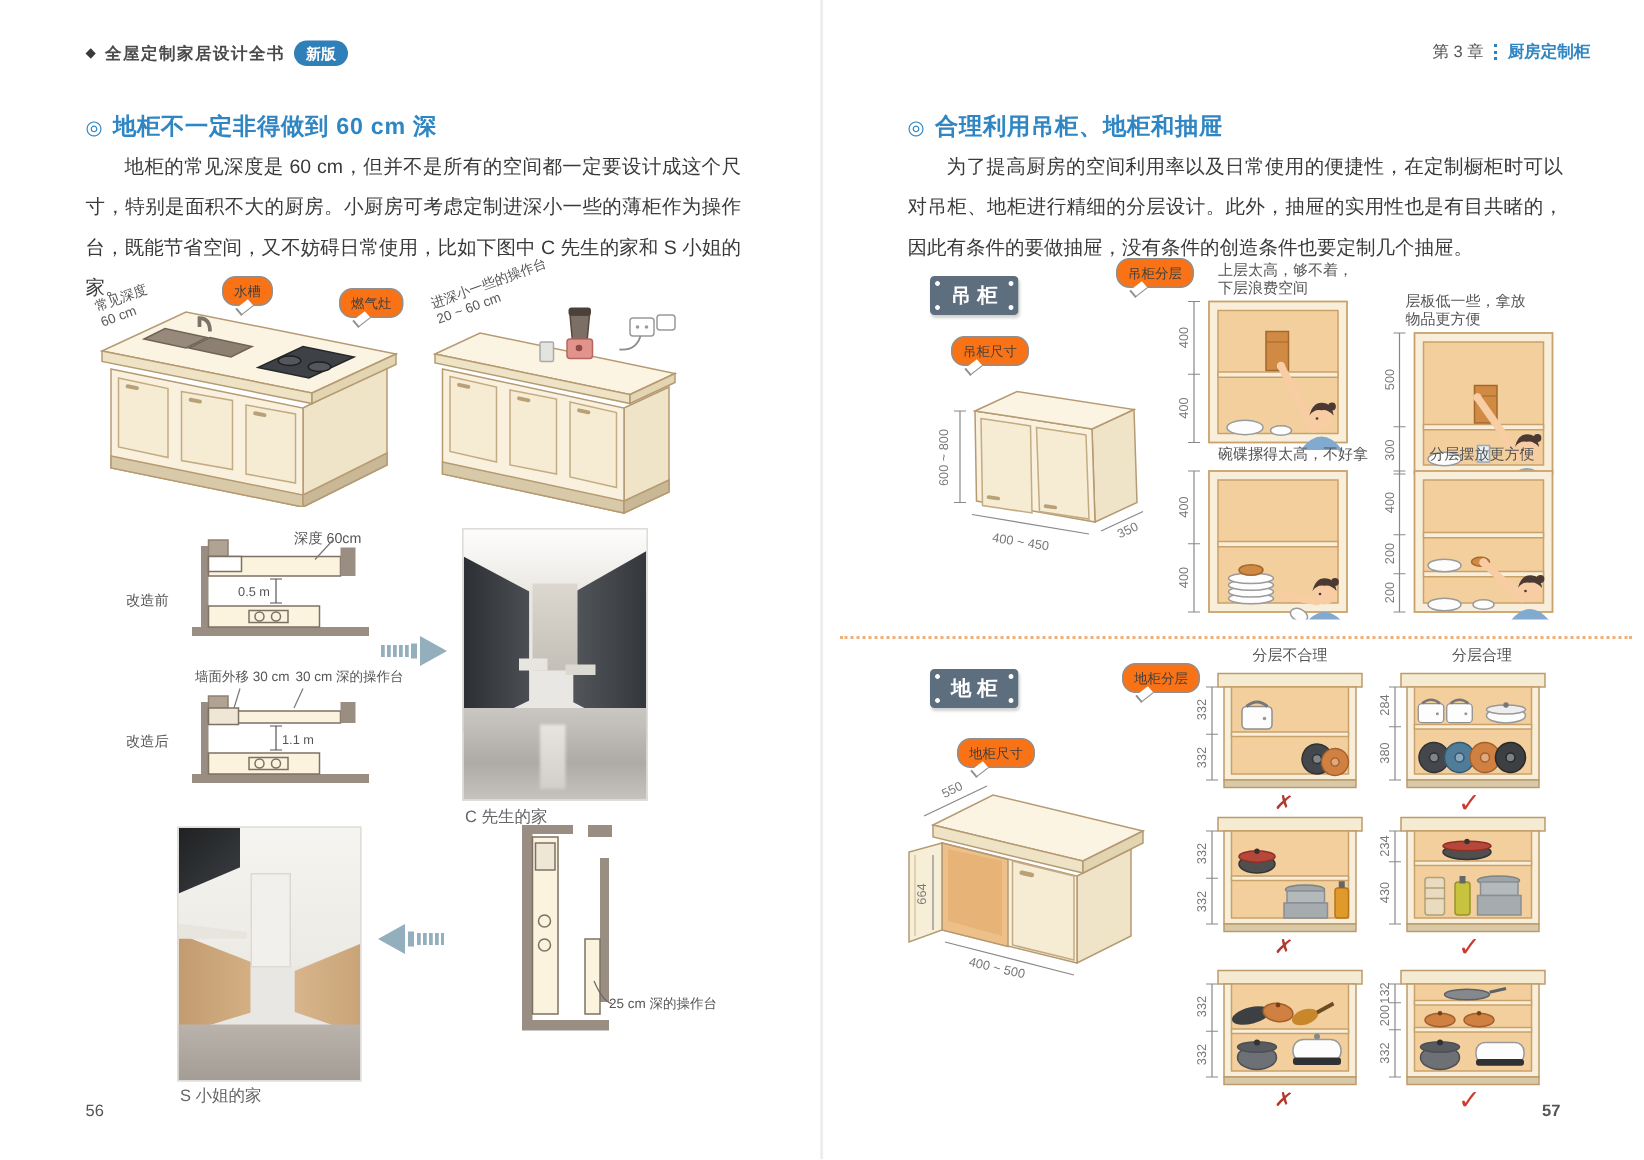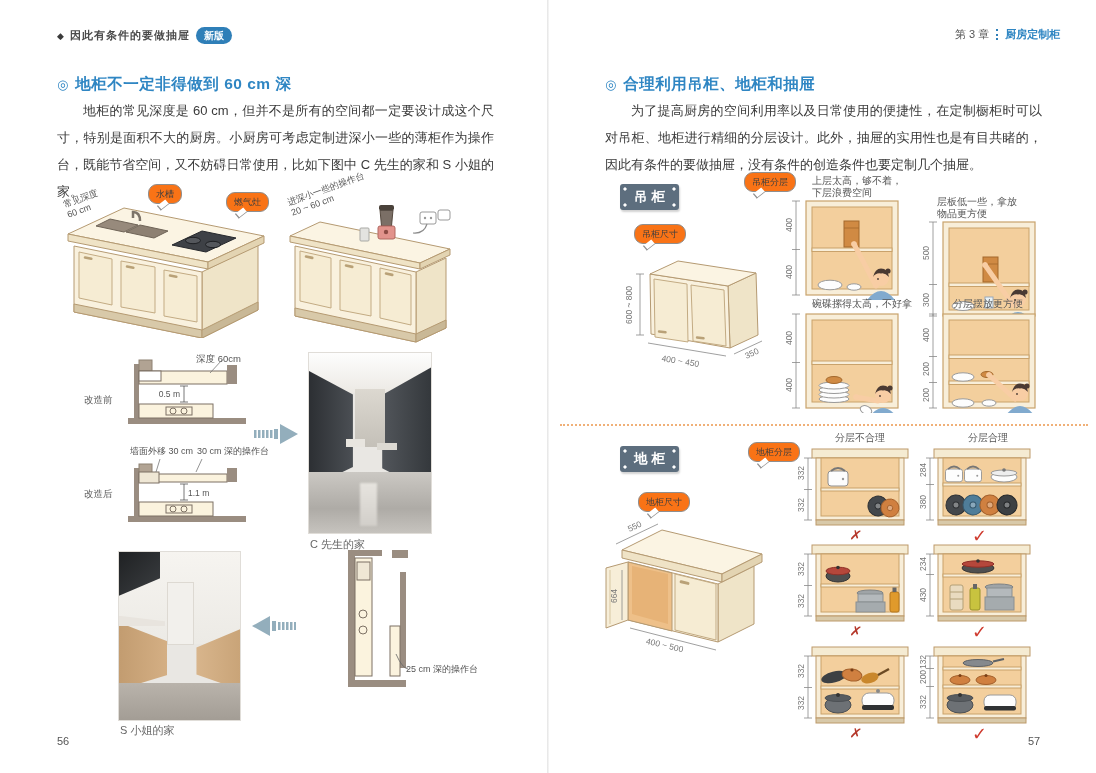--- a/index.html
+++ b/index.html
@@ -53,21 +53,21 @@
   .photo>div{position:absolute;}
 </style>
 </head>
 <body>
 
 <div id="spread">
   <div class="gutter"></div>
 
   <div class="abs hdr" style="left:57px;top:27px;">
     <span class="diamond">◆</span>
-    <span class="hdr-title">因此有条件的要做抽屉</span>
+    <span class="hdr-title">全屋定制家居设计全书</span>
     <span class="badge">新版</span>
   </div>
 
   <div class="abs sec" style="left:57px;top:74px;">
     <span class="marker">◎</span>
     <span class="t">地柜不一定非得做到 60 cm 深</span>
   </div>
   <div class="abs para" style="left:57px;top:97px;">地柜的常见深度是 60 cm，但并不是所有的空间都一定要设计成这个尺寸，特别是面积不大的厨房。小厨房可考虑定制进深小一些的薄柜作为操作台，既能节省空间，又不妨碍日常使用，比如下图中 C 先生的家和 S 小姐的家。</div>
 
   <svg class="abs" style="left:60px;top:188px;" width="215" height="150" viewBox="0 0 215 150">
@@ -543,21 +543,21 @@
       <circle cx="66" cy="30.5" r="1.5" fill="#7a3f16"></circle>
       <ellipse cx="40" cy="60" rx="13" ry="8" fill="#6d7175" stroke="#4c5054"></ellipse>
       <ellipse cx="40" cy="53" rx="13" ry="3.5" fill="#585c60" stroke="#4c5054"></ellipse>
       <circle cx="40" cy="50" r="2" fill="#333"></circle>
       <rect x="64" y="50" width="32" height="14" rx="6" fill="#fdfdfd" stroke="#9a9a9a"></rect>
       <rect x="64" y="61" width="32" height="4.5" rx="2" fill="#2f3133"></rect>
     </svg>
     <div class="vmark" style="left:52px;top:78px;">✓</div>
   </div>
 
-  <div class="abs pagenum" style="left:1028px;top:735px;">57</div>
+  <div class="abs pagenum" style="left:1028px;top:735px;font-weight:bold;">57</div>
 
   <svg width="0" height="0" style="position:absolute;" aria-hidden="true">
     <defs>
       <g id="g-person">
         <path d="M-14,22 Q0,4 14,22 Z" fill="#81aace"></path>
         <circle cx="0" cy="0" r="8" fill="#f8cda4"></circle>
         <path d="M-8,-1 Q-6,-9.5 0,-9.5 Q7,-9.5 8,-1 Q4,-5.5 0,-4.5 Q-5,-5.5 -8,-1 Z" fill="#4a3a33"></path>
         <circle cx="7" cy="-7" r="2.6" fill="#4a3a33"></circle>
         <circle cx="-3" cy="1" r="0.9" fill="#4a3a33"></circle>
       </g>

